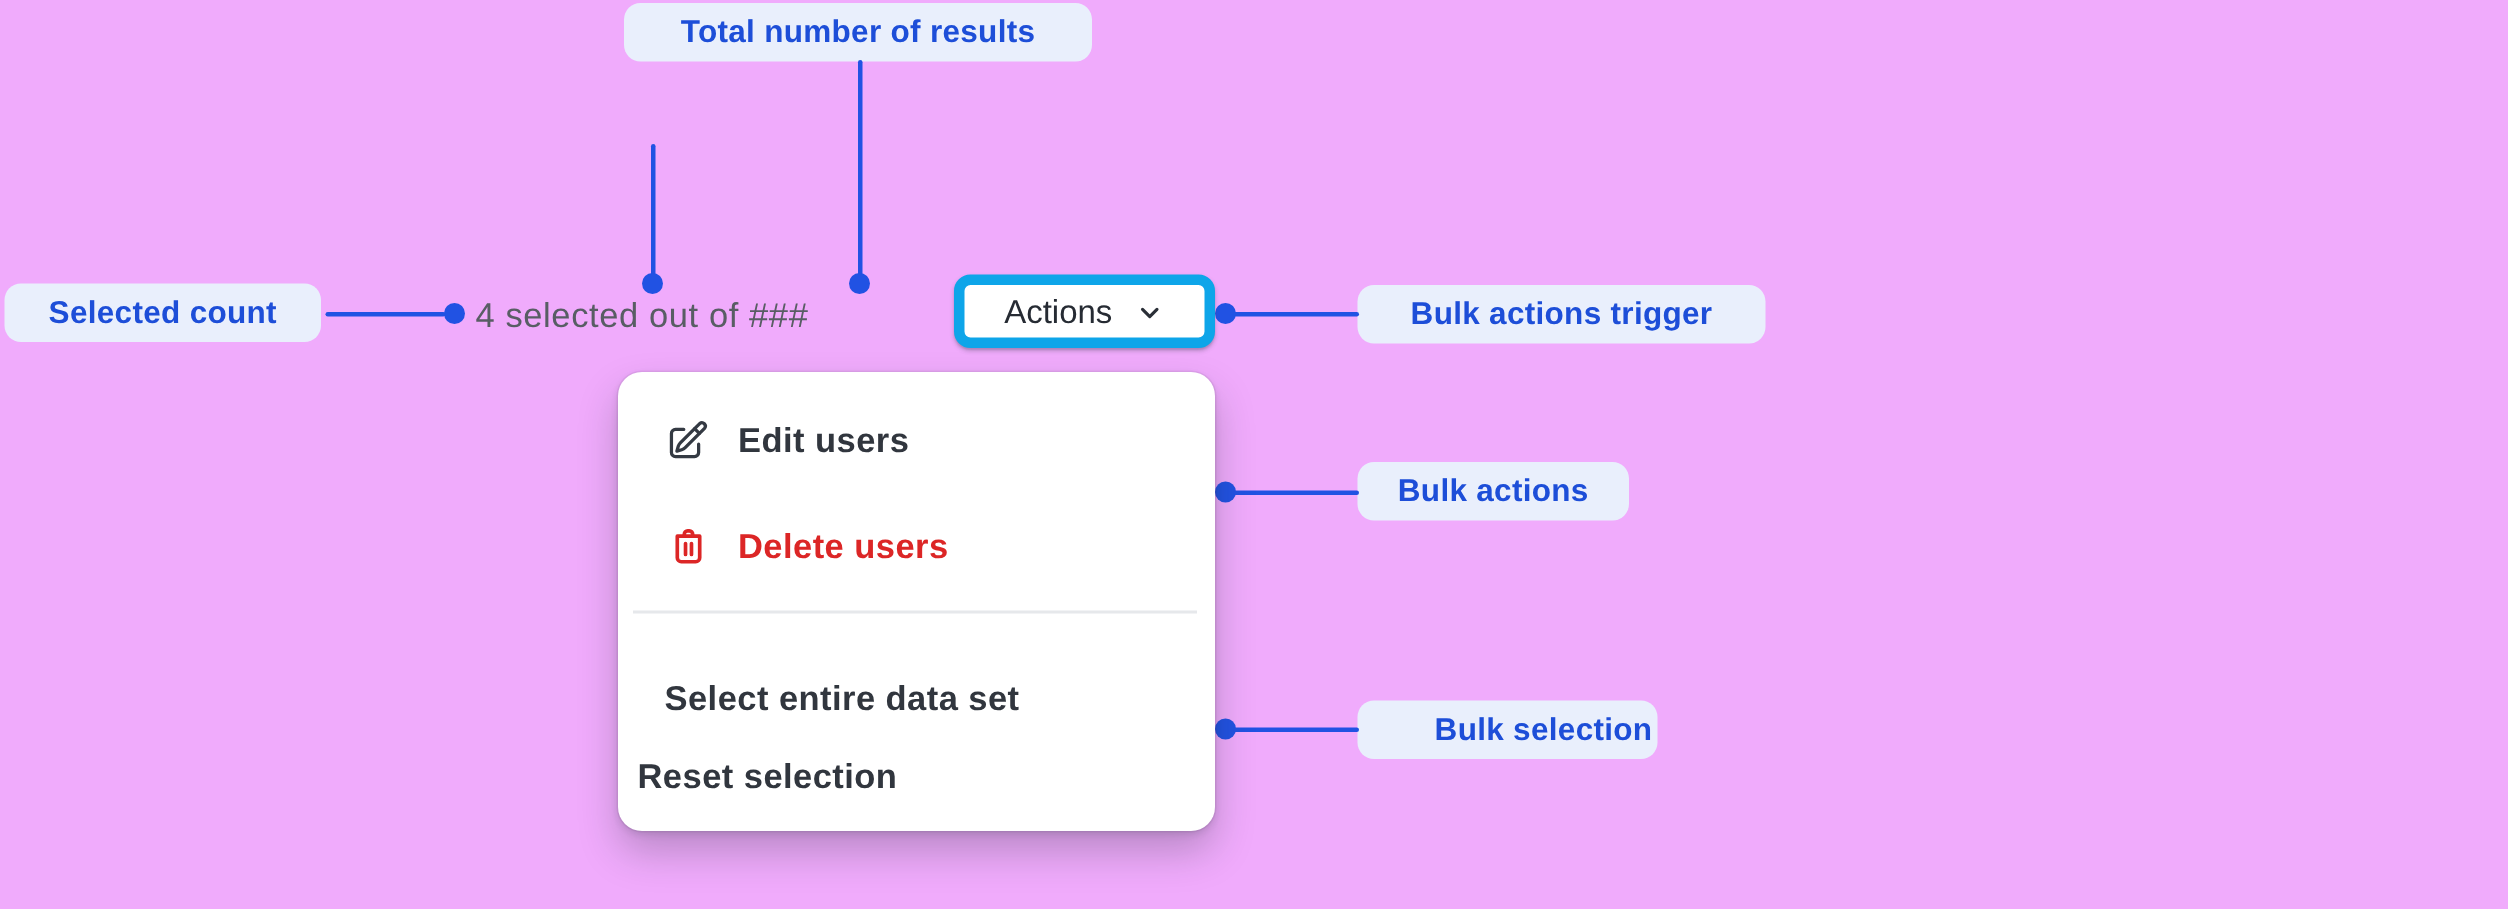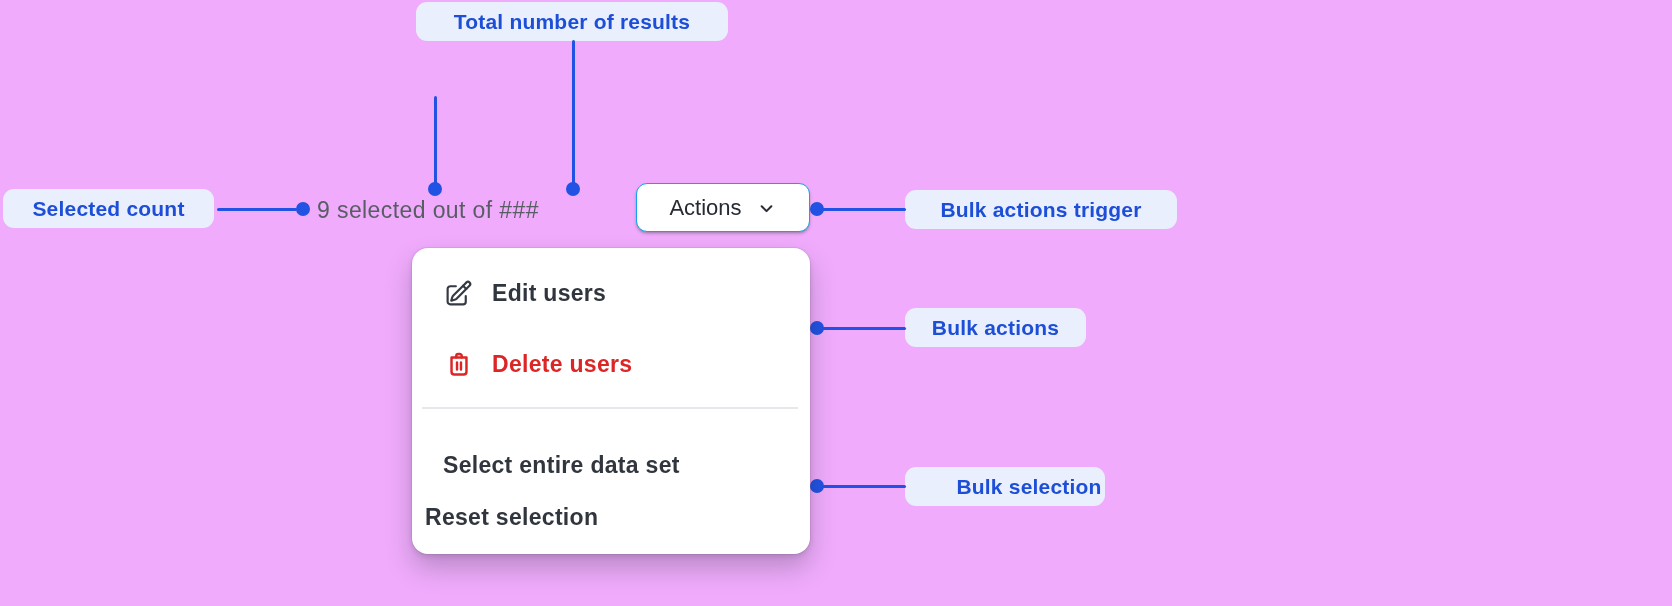--- a/index.html
+++ b/index.html
@@ -70,21 +70,21 @@
   }
   .actions-btn {
     position:absolute;
     left:636px; top:183px;
     width:174px; height:49px;
     display:flex;
     align-items:center;
     justify-content:center;
     gap:14px;
     background:#ffffff;
-    border:1px solid #0ea5e9;
+    border:7px solid #0ea5e9;
     border-radius:11px;
     box-shadow:0 2px 3px rgba(60,66,78,0.30), 0 1px 1px rgba(60,66,78,0.12);
     font-family:inherit;
     font-size:22px;
     font-weight:500;
     color:#262b33;
     cursor:pointer;
   }
   .actions-btn .chev { display:flex; margin-top:2px; }
 
@@ -160,21 +160,21 @@
   <div class="dot" id="dot-message"></div>
   <div class="vline" id="line-total"></div>
   <div class="dot" id="dot-total"></div>
   <div class="dot" id="dot-trigger"></div>
   <div class="hline" id="line-trigger"></div>
   <div class="dot" id="dot-bulk-actions"></div>
   <div class="hline" id="line-bulk-actions"></div>
   <div class="dot" id="dot-bulk-selection"></div>
   <div class="hline" id="line-bulk-selection"></div>
 
-  <div class="selection-message">9 selected out of ###</div>
+  <div class="selection-message">4 selected out of ###</div>
 
   <button class="actions-btn">
     <span>Actions</span>
     <span class="chev">
       <svg viewBox="0 0 24 24" width="21" height="21" fill="none" stroke="#2a2f37" stroke-width="2.4" stroke-linecap="round" stroke-linejoin="round">
           <path d="M6.5 9.5l5.5 5.5 5.5-5.5"></path>
         </svg>
     </span>
   </button>
 

